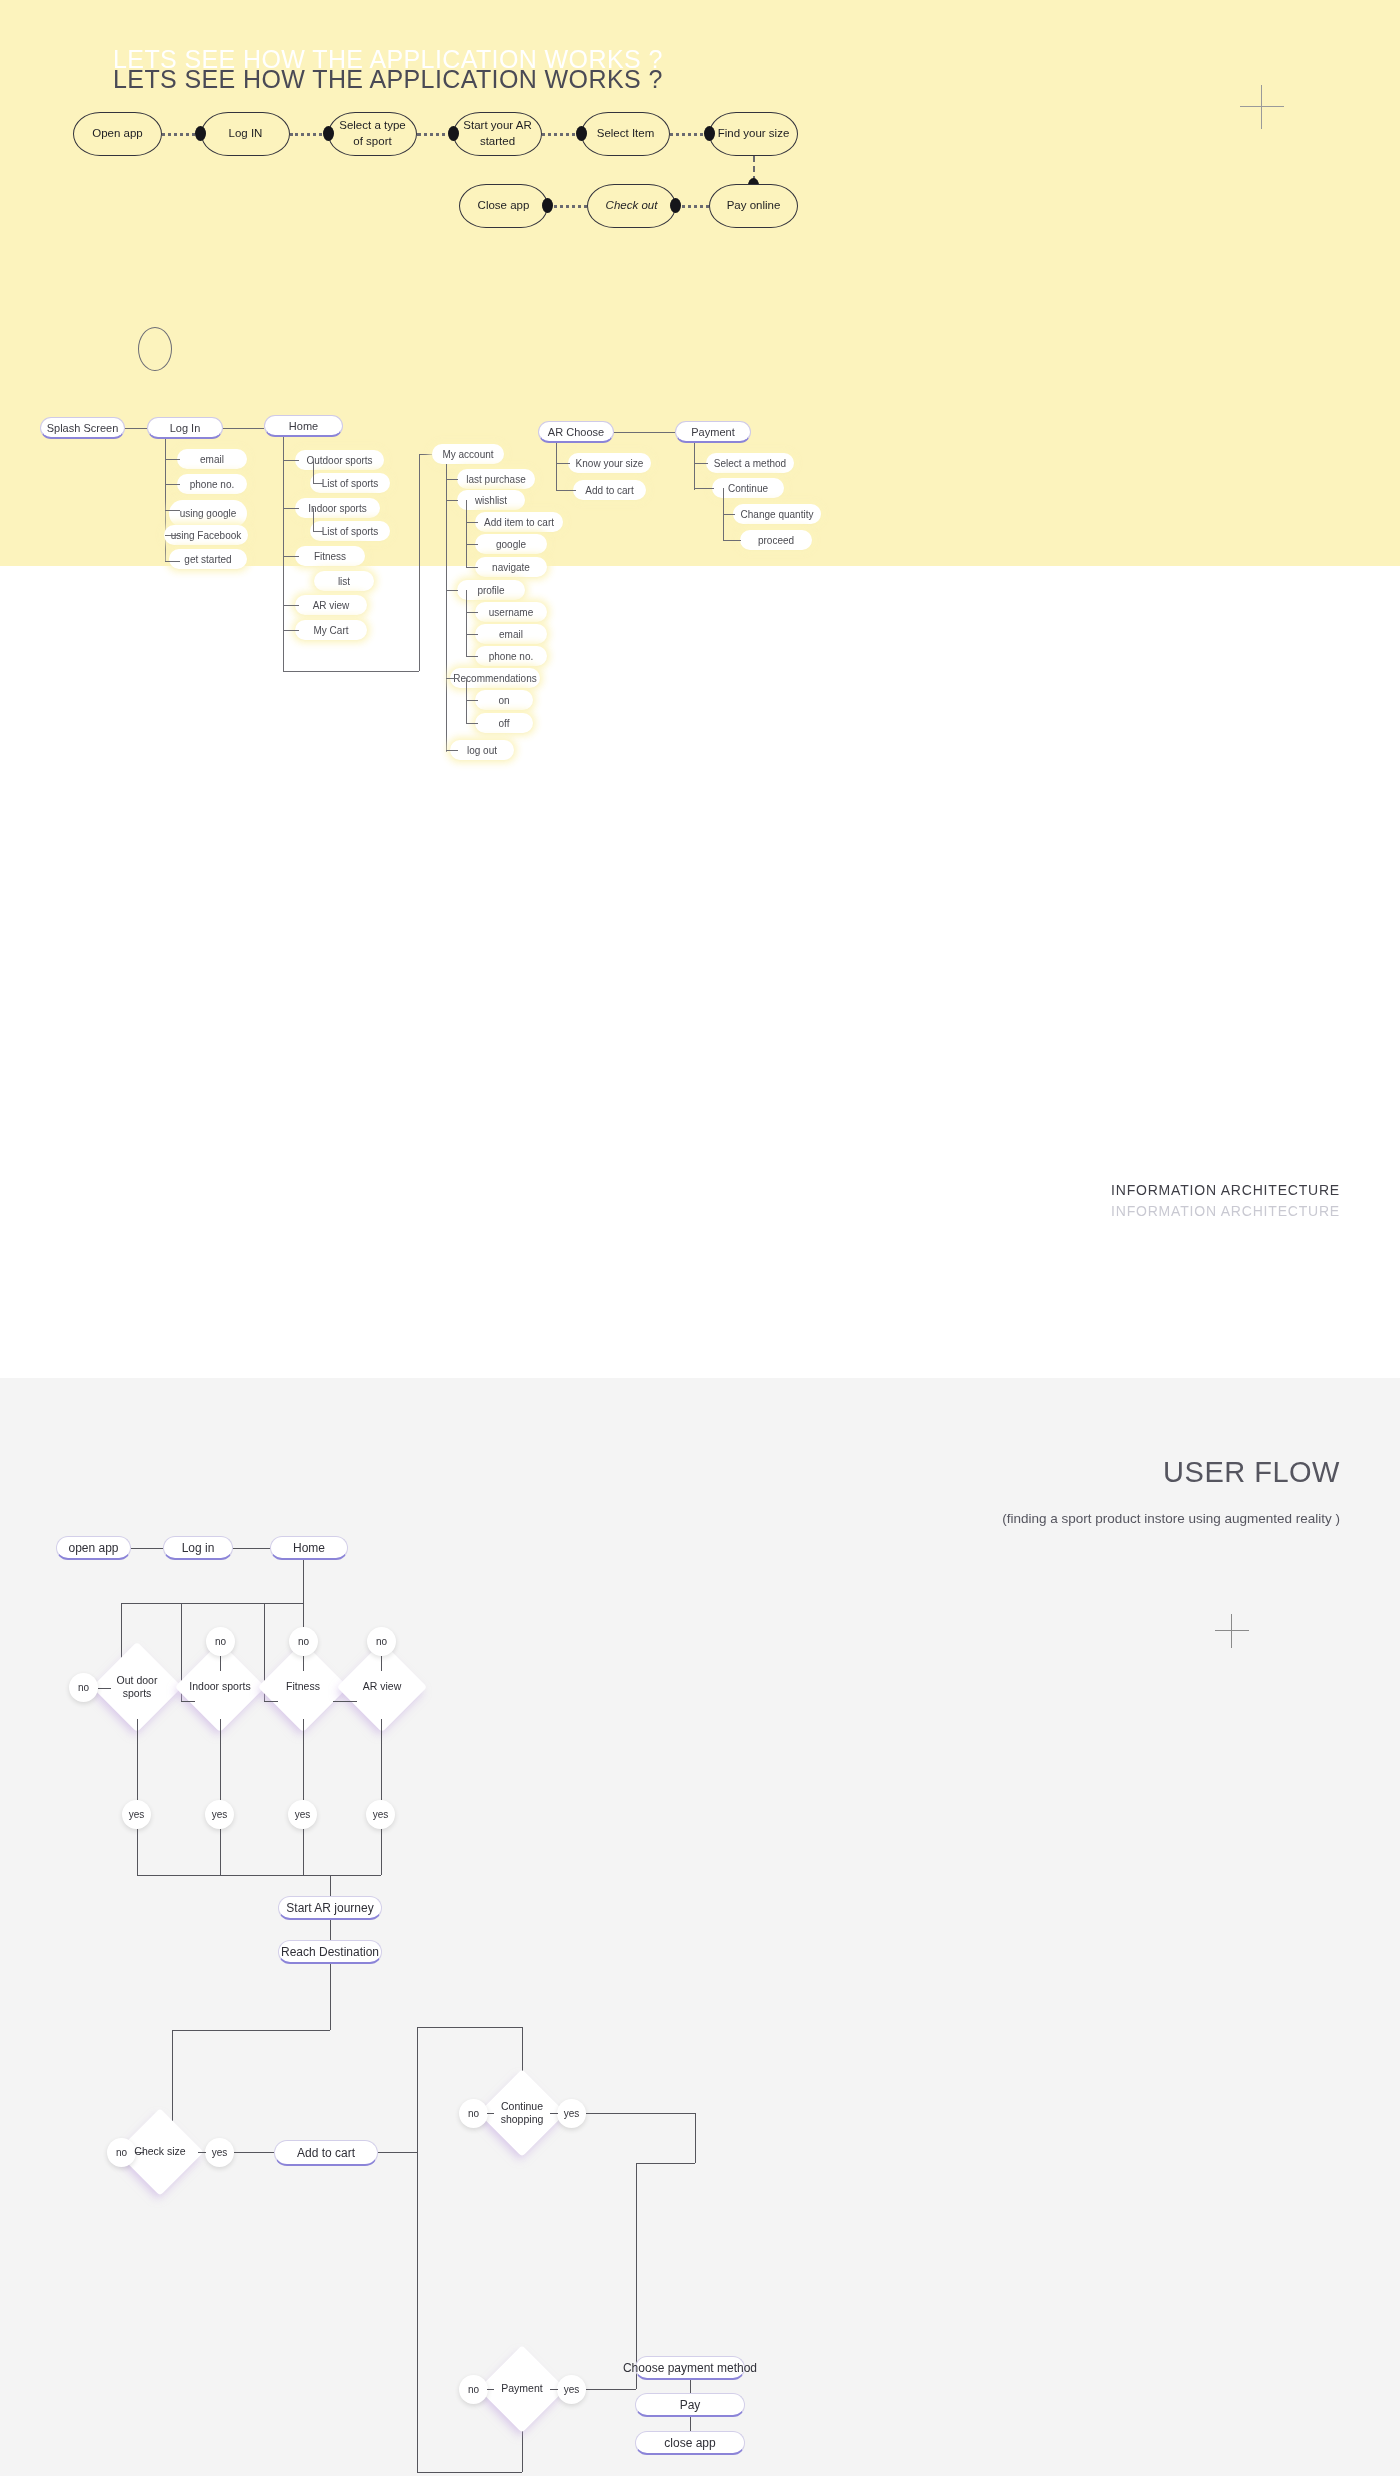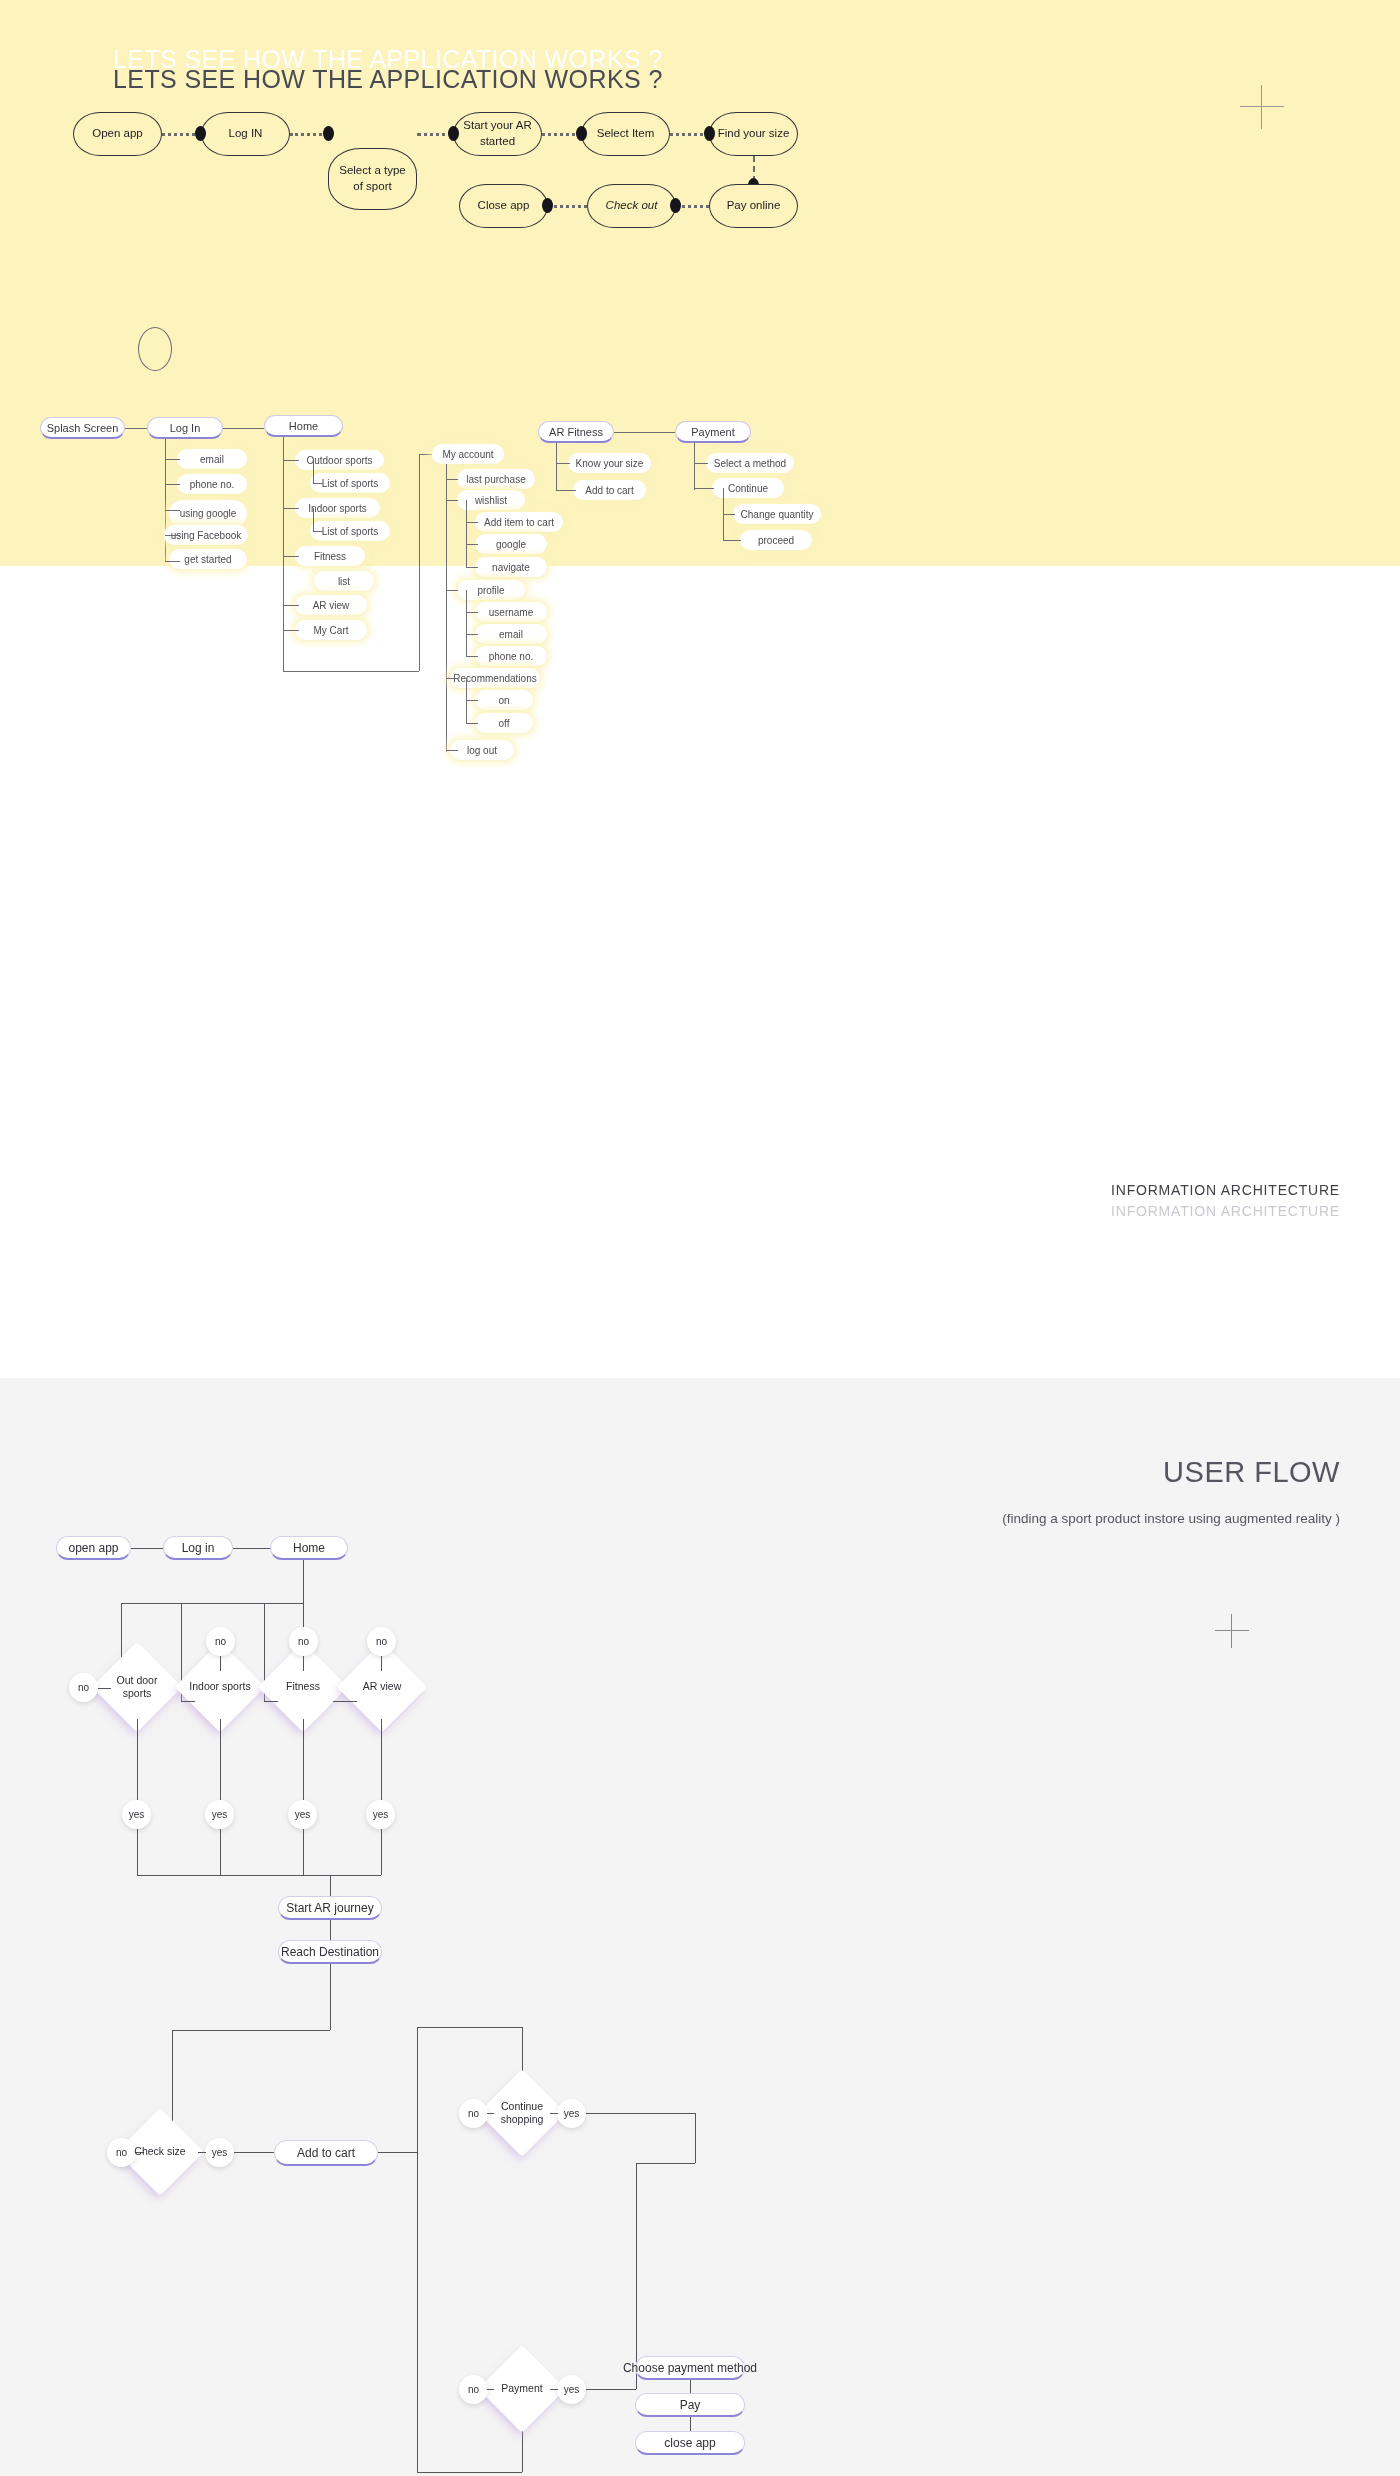--- a/index.html
+++ b/index.html
@@ -95,21 +95,21 @@
 <div class="page">
 
   <div class="panel-yellow">
     <div class="title-ghost">LETS SEE HOW THE APPLICATION WORKS ?</div>
     <div class="title-main">LETS SEE HOW THE APPLICATION WORKS ?</div>
     <div class="plus-mark"></div>
     <div class="lone-circle"></div>
 
     <div class="ynode" style="left:73px;top:112px;width:89px;height:44px;">Open app</div>
     <div class="ynode" style="left:201px;top:112px;width:89px;height:44px;">Log IN</div>
-    <div class="ynode" style="left:328px;top:112px;width:89px;height:62px;margin-top:36px;">Select a type of sport</div>
+    <div class="ynode" style="left:328px;top:112px;width:89px;height:44px;">Select a type of sport</div>
     <div class="ynode" style="left:453px;top:112px;width:89px;height:44px;">Start your AR started</div>
     <div class="ynode" style="left:581px;top:112px;width:89px;height:44px;">Select Item</div>
     <div class="ynode" style="left:709px;top:112px;width:89px;height:44px;">Find your size</div>
 
     <div class="ydash" style="left:162px;top:133px;width:39px;"></div>
     <div class="ydash" style="left:290px;top:133px;width:38px;"></div>
     <div class="ydash" style="left:417px;top:133px;width:36px;"></div>
     <div class="ydash" style="left:542px;top:133px;width:39px;"></div>
     <div class="ydash" style="left:670px;top:133px;width:39px;"></div>
 
@@ -130,21 +130,21 @@
     <div class="ydash" style="left:676px;top:205px;width:33px;"></div>
     <div class="ydot" style="left:542px;top:198px;"></div>
     <div class="ydot" style="left:670px;top:198px;"></div>
   </div>
 
   <div class="panel-white"></div>
 
   <div class="ia-top" style="left:40px;top:417px;width:85px;height:22px;">Splash Screen</div>
   <div class="ia-top" style="left:147px;top:417px;width:76px;height:22px;">Log In</div>
   <div class="ia-top" style="left:264px;top:415px;width:79px;height:22px;">Home</div>
-  <div class="ia-top" style="left:538px;top:421px;width:76px;height:22px;">AR Fitness</div>
+  <div class="ia-top" style="left:538px;top:421px;width:76px;height:22px;">AR Choose</div>
   <div class="ia-top" style="left:675px;top:421px;width:76px;height:22px;">Payment</div>
 
   <div class="ia-line-h" style="left:125px;top:428px;width:22px;"></div>
   <div class="ia-line-h" style="left:223px;top:428px;width:41px;"></div>
   <div class="ia-line-h" style="left:614px;top:432px;width:61px;"></div>
 
   <div class="ia-line-v" style="left:165px;top:439px;height:123px;"></div>
   <div class="ia-pill" style="left:177px;top:449px;width:70px;height:20px;">email</div>
   <div class="ia-pill" style="left:177px;top:474px;width:70px;height:20px;">phone no.</div>
   <div class="ia-pill" style="left:169px;top:500px;width:78px;height:27px;">using google</div>

